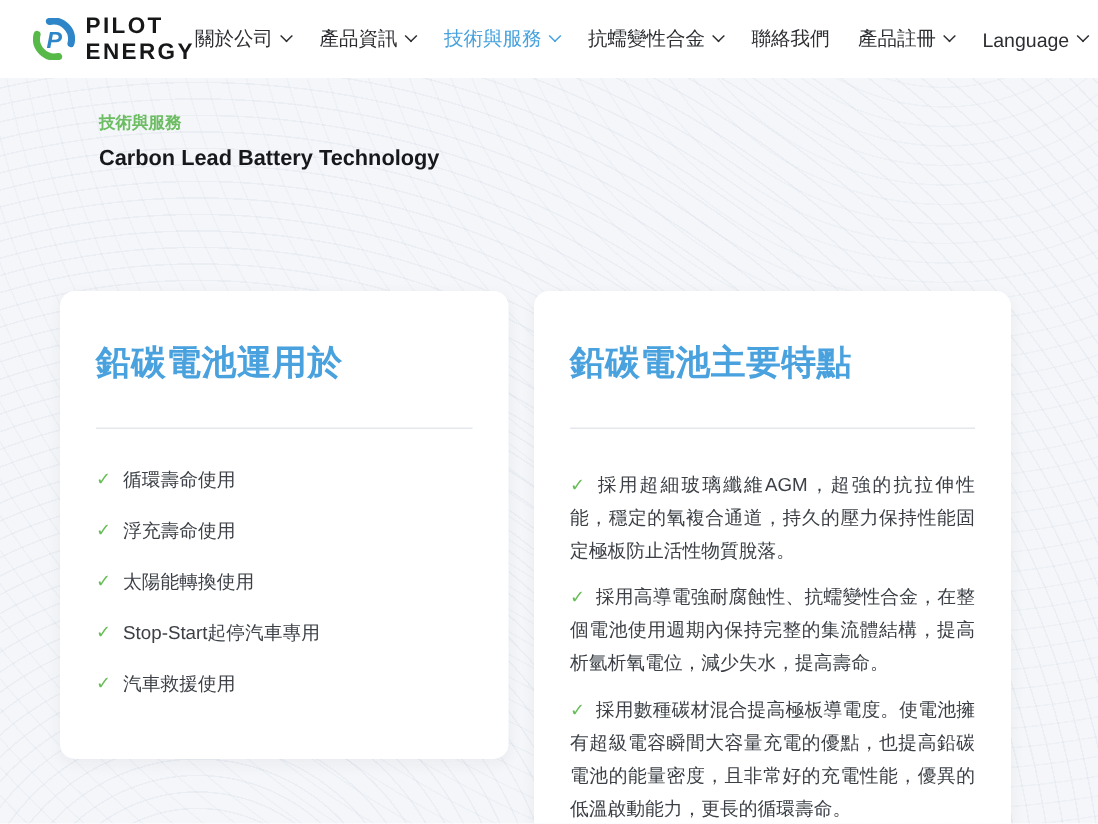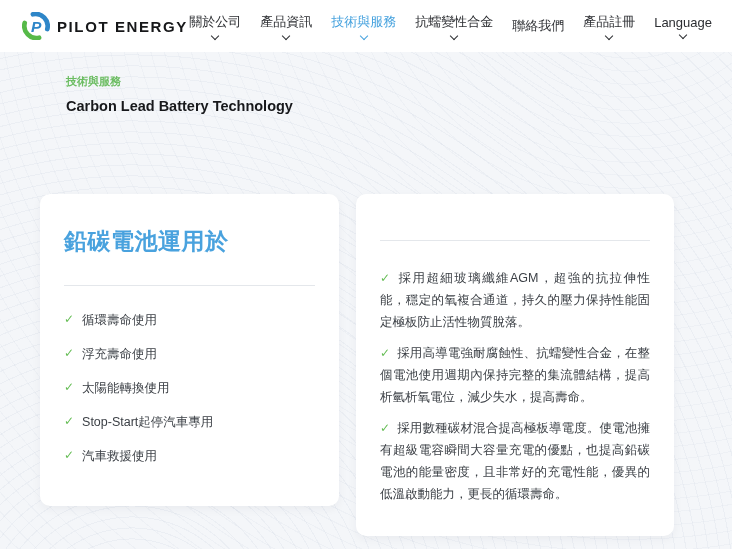--- a/index.html
+++ b/index.html
@@ -17,21 +17,21 @@
     padding:0 20px 0 22px;
   }
   .logo { display:flex; align-items:center; gap:7px; cursor:pointer; }
   .brand-text {
     font-size:15px; font-weight:700; letter-spacing:1.6px;
     color:#161719;
   }
   .nav { display:flex; align-items:center; gap:19px; margin-left:auto; }
   .nav-item {
     display:flex; align-items:center; gap:6px;
-    font-size:13px; color:#2c2e32; cursor:pointer; white-space:nowrap;flex-direction:column;
+    font-size:13px; color:#2c2e32; cursor:pointer; white-space:nowrap;
   }
   .nav-item.active { color:#46a2de; }
   .chev {
     width:6px; height:6px; flex:0 0 auto;
     border-left:1.6px solid currentColor; border-bottom:1.6px solid currentColor;
     transform:rotate(-45deg); margin-top:-4px;
   }
 
   
   .main {
@@ -159,20 +159,21 @@
           <span>Stop-Start起停汽車專用</span>
         </div>
         <div class="check-item">
           <span class="check-glyph">✓</span>
           <span>汽車救援使用</span>
         </div>
       </div>
     </div>
 
     <div class="card card-feats">
+      <h2 class="card-title">鉛碳電池主要特點</h2>
       <div class="divider"></div>
       <div class="feat-list">
         <p class="feat-item"><span class="check-glyph">✓</span><span>採用超細玻璃纖維AGM，超強的抗拉伸性能，穩定的氧複合通道，持久的壓力保持性能固定極板防止活性物質脫落。</span></p>
         <p class="feat-item"><span class="check-glyph">✓</span><span>採用高導電強耐腐蝕性、抗蠕變性合金，在整個電池使用週期內保持完整的集流體結構，提高析氫析氧電位，減少失水，提高壽命。</span></p>
         <p class="feat-item"><span class="check-glyph">✓</span><span>採用數種碳材混合提高極板導電度。使電池擁有超級電容瞬間大容量充電的優點，也提高鉛碳電池的能量密度，且非常好的充電性能，優異的低溫啟動能力，更長的循環壽命。</span></p>
       </div>
     </div>
 
   </div>
 </div>

